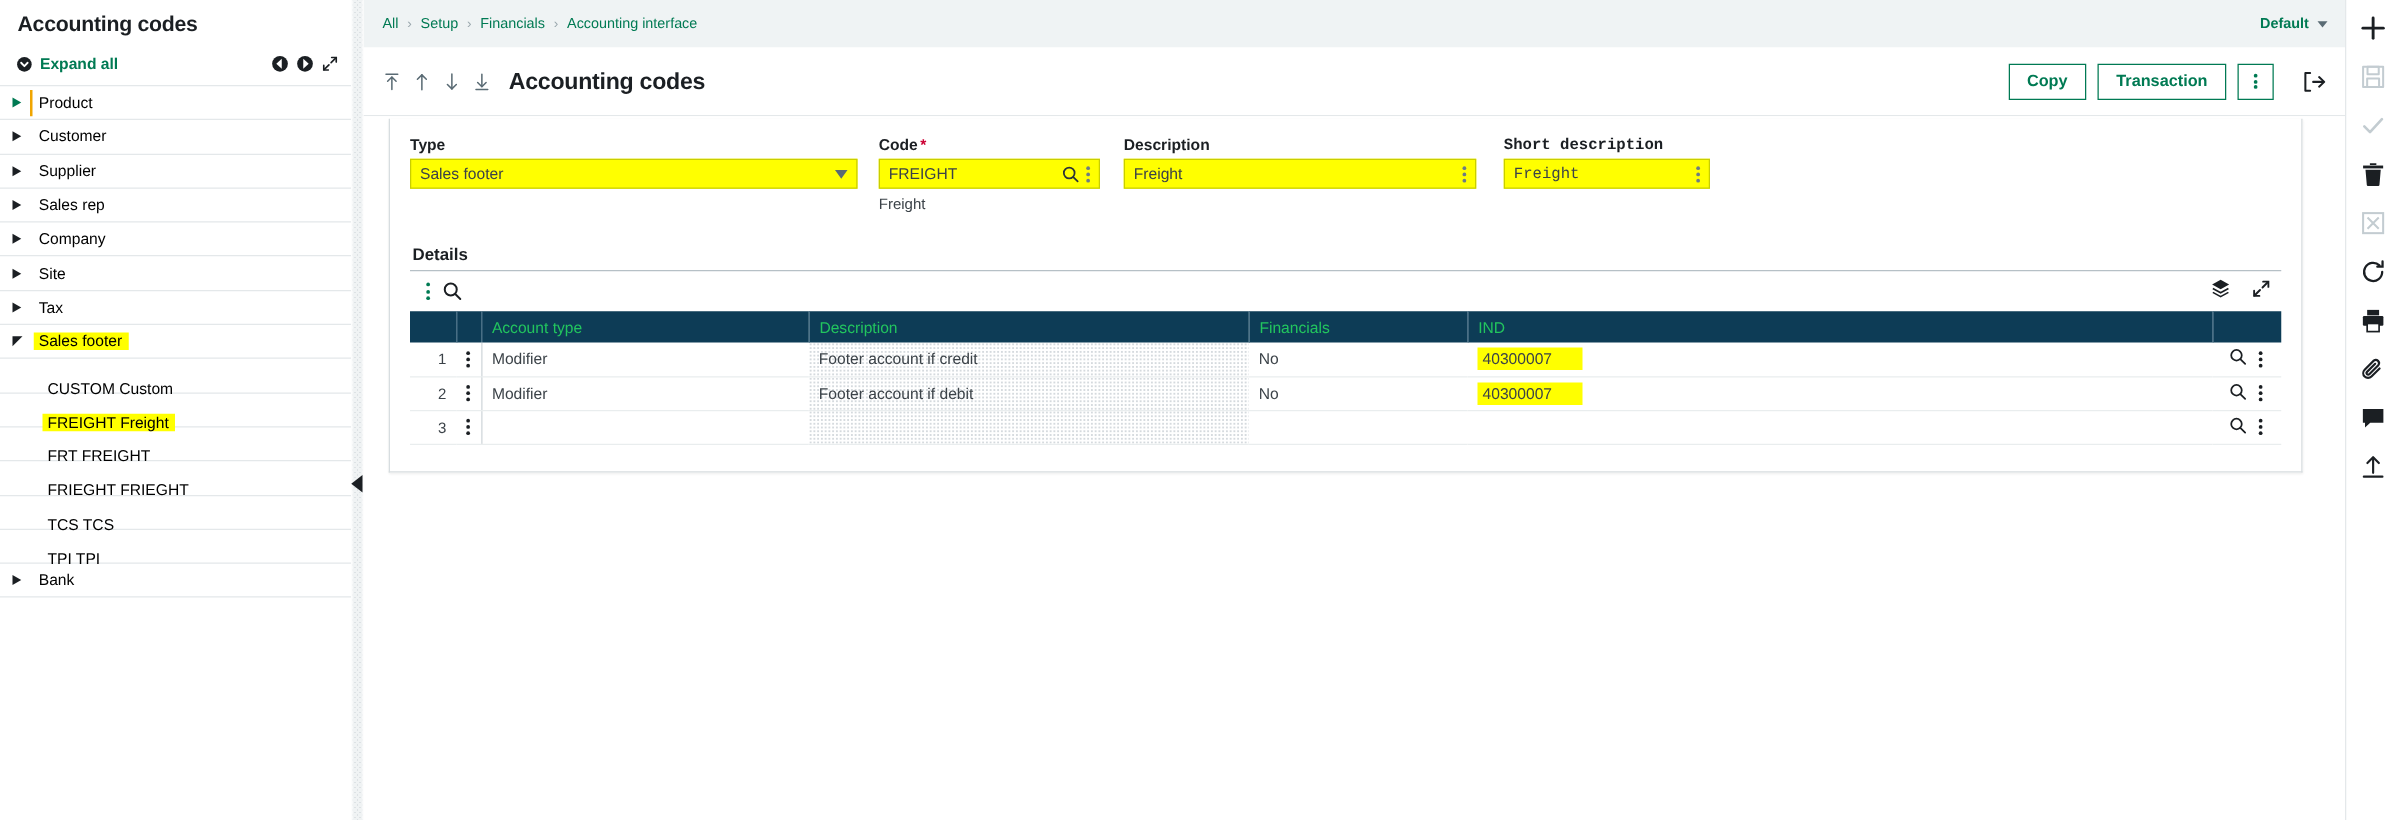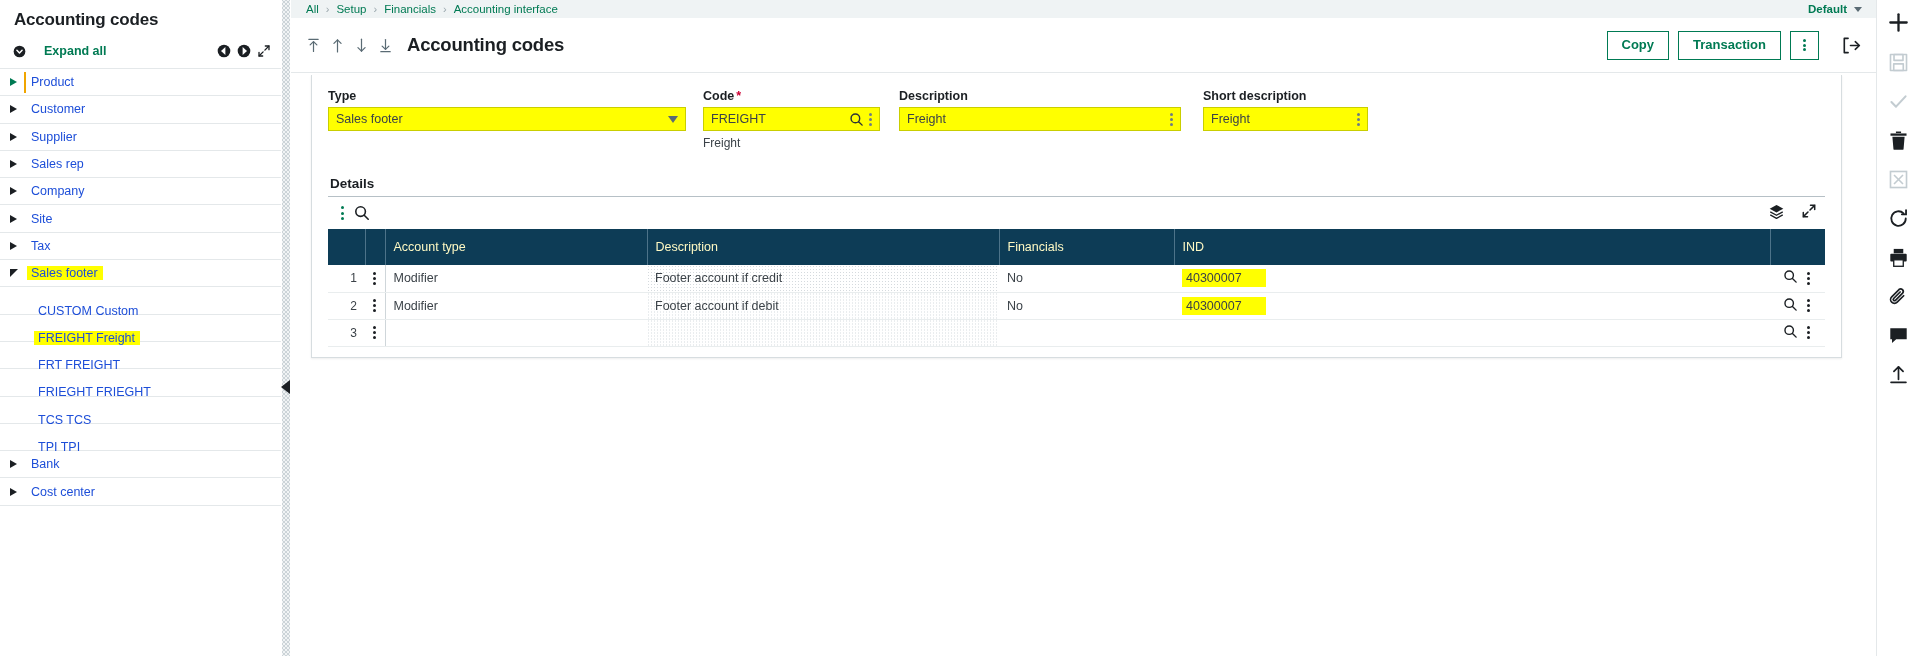--- a/index.html
+++ b/index.html
@@ -37,21 +37,21 @@
   .sidebar-toolbar {
     display: flex;
     align-items: center;
     padding: 0 10px 0 13px;
     height: 26px;
     margin-bottom: 4px;
   }
   .expand-all {
     display: flex;
     align-items: center;
-    gap: 18px;
+    gap: 6px;
     color: #007a53;
     font-weight: bold;
     font-size: 12.5px;
   }
   .expand-all .circ {
     display: inline-block;
     width: 13px; height: 13px;
     color: #1b1f23;
     line-height: 13px;
     font-size: 13px;
@@ -66,21 +66,21 @@
   .sidebar-toolbar .right-icons svg { display: block; }
 
   .tree { border-top: 1px solid #e4e8ea; }
   .tree-item {
     position: relative;
     height: 27.3px;
     display: flex;
     align-items: center;
     border-bottom: 1px solid #e4e8ea;
     font-size: 12.5px;
-    color: #1d4ed8;
+    color: #000000;
     padding-left: 10px;
     cursor: default;
   }
   .tree-item .arrow {
     width: 14px;
     flex: 0 0 14px;
     display: flex;
     align-items: center;
     justify-content: flex-start;
   }
@@ -142,21 +142,21 @@
     flex: 1 1 auto;
     height: 656px;
     display: flex;
     flex-direction: column;
     background: #ffffff;
     position: relative;
     min-width: 0;
   }
 
   .breadcrumb-bar {
-    height: 18px;
+    height: 38px;
     background: #eff3f4;
     display: flex;
     align-items: center;
     padding: 0 14px 0 15px;
     font-size: 11.5px;
   }
   .crumb { color: #007a53; white-space: nowrap; }
   .crumb-sep {
     color: #9aa7ad;
     margin: 0 7px;
@@ -326,24 +326,24 @@
   }
 
   table.grid {
     width: 100%;
     border-collapse: collapse;
     table-layout: fixed;
     font-size: 12.5px;
   }
   table.grid thead th {
     background: #0d3c56;
-    color: #fef9c3;
+    color: #22c55e;
     font-weight: normal;
     text-align: left;
-    height: 36px;
+    height: 25px;
     padding: 0 8px;
     border-right: 1px solid #4d7389;
     font-size: 12.5px;
     white-space: nowrap;
   }
   table.grid thead th:last-child { border-right: none; }
   table.grid thead th.c-num { width: 37px; padding: 0; }
   table.grid thead th.c-kebab { width: 20px; padding: 0; }
   table.grid thead th.c-act { width: 55px; padding: 0; }
   table.grid tbody td {
@@ -530,26 +530,20 @@
         <div class="tree-item level2">
           <span class="arrow-spacer"></span>
           <span class="label">TPI TPI</span>
         </div>
         <div class="tree-item">
           <span class="arrow">
             <span class="tri-right"></span>
           </span>
           <span class="label">Bank</span>
         </div>
-        <div class="tree-item">
-          <span class="arrow">
-            <span class="tri-right"></span>
-          </span>
-          <span class="label">Cost center</span>
-        </div>
       </div>
   </div>
 
   <div class="splitter">
     <div class="handle"></div>
   </div>
 
   <div class="main">
 
     <div class="breadcrumb-bar">
@@ -664,21 +658,21 @@
               <span class="inp-kebab">
                 <span class="d"></span>
                   <span class="d"></span>
                   <span class="d"></span>
               </span>
             </div>
           </div>
 
           <div style="width:22px;flex:0 0 22px;"></div>
 
-          <div class="field" style="width:165px;">
+          <div class="field" style="width:165px;font-family:Liberation Mono, monospace;">
             <div class="field-label">Short description</div>
             <div class="field-input">
               <span class="val" title="Short description">Freight</span>
               <span class="inp-kebab">
                 <span class="d"></span>
                   <span class="d"></span>
                   <span class="d"></span>
               </span>
             </div>
           </div>

